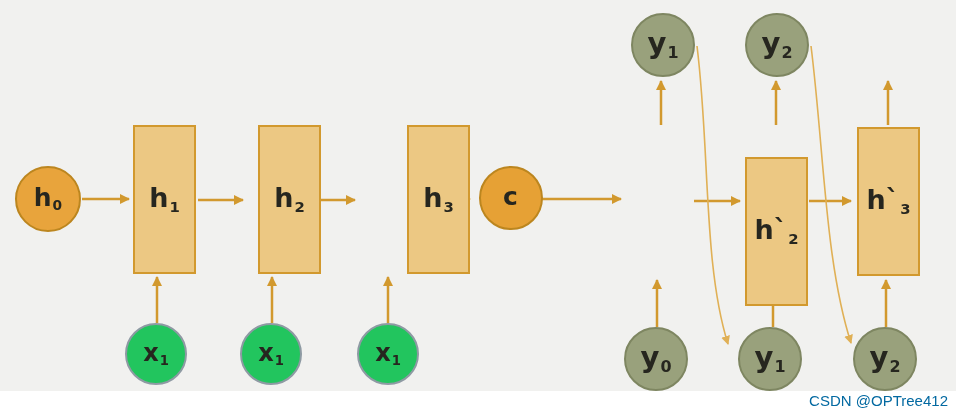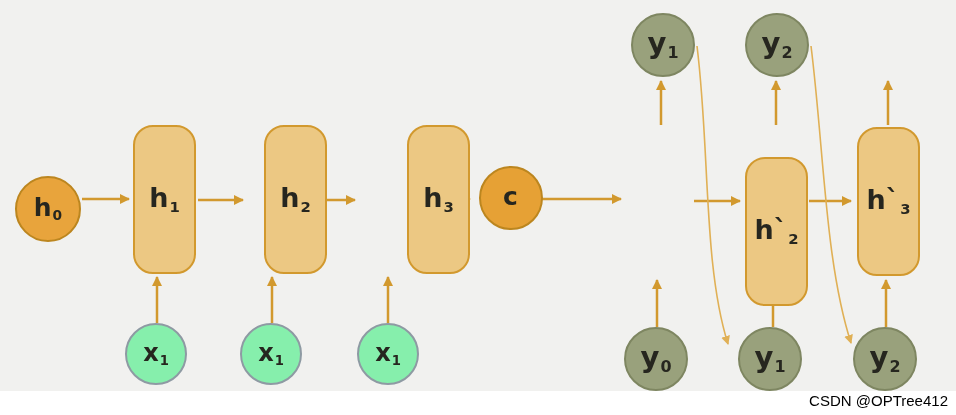--- a/index.html
+++ b/index.html
@@ -20,21 +20,20 @@
   #connector-layer {
     position: absolute; left: 0; top: 0;
     width: 956px; height: 415px;
   }
 
   .node {
     position: absolute;
     display: flex; align-items: center; justify-content: center;
     color: #26261f;
     font-weight: 700;
-    border-radius: 20px;
   }
   .lbl { white-space: nowrap; line-height: 1; }
   .lbl sub { font-size: 0.55em; vertical-align: -0.3em; margin-left: 1px; font-weight: 700; }
 
   .cell {
     width: 63px; height: 149px;
     background: #ecc883;
     border: 2px solid #d2992e;
     font-size: 27px;
   }
@@ -46,38 +45,38 @@
     font-size: 25px;
   }
   .ctx-circle {
     width: 64px; height: 64px;
     background: #e6a135;
     border: 2px solid #bc861f;
     font-size: 25px;
   }
   .input-circle {
     width: 62px; height: 62px;
-    background: #86efac;
+    background: #22c55e;
     border: 2px solid #8e9aa3;
     font-size: 24px;
   }
   .output-circle {
     width: 64px; height: 64px;
     background: #99a17c;
     border: 2px solid #7e8661;
     font-size: 29px;
   }
 
   #watermark {
     position: absolute;
     top: 391px; right: 8px;
     height: 20px; line-height: 20px;
     font-family: "Liberation Sans", sans-serif;
     font-size: 15px;
-    color: #000000;
+    color: #0369a1;
   }
 </style>
 </head>
 <body>
 
 <div id="canvas">
   <div id="diagram-bg"></div>
 
   <svg id="connector-layer" viewBox="0 0 956 415" xmlns="http://www.w3.org/2000/svg">
     <defs>
@@ -106,28 +105,28 @@
     <path d="M886 327 V280" stroke="#d2992e" stroke-width="2.5" fill="none" marker-end="url(#ah)"></path>
 
     <path d="M661 125 V81" stroke="#d2992e" stroke-width="2.5" fill="none" marker-end="url(#ah)"></path>
     <path d="M776 125 V81" stroke="#d2992e" stroke-width="2.5" fill="none" marker-end="url(#ah)"></path>
     <path d="M888 125 V81" stroke="#d2992e" stroke-width="2.5" fill="none" marker-end="url(#ah)"></path>
 
     <path d="M697 46 C710 150 703 265 728 344" stroke="#e0b055" stroke-width="1.6" fill="none" marker-end="url(#ah-light)"></path>
     <path d="M811 46 C824 150 825 262 851 343" stroke="#e0b055" stroke-width="1.6" fill="none" marker-end="url(#ah-light)"></path>
   </svg>
 
-  <div class="node circle state-circle" style="left:15px; top:176px;">
+  <div class="node circle state-circle" style="left:15px; top:166px;">
     <span class="lbl"><span>h</span><sub>0</sub></span>
   </div>
 
   <div class="node cell" style="left:133px; top:125px;">
     <span class="lbl"><span>h</span><sub>1</sub></span>
   </div>
-  <div class="node cell" style="left:264px; top:125px;">
+  <div class="node cell" style="left:258px; top:125px;">
     <span class="lbl"><span>h</span><sub>2</sub></span>
   </div>
   <div class="node cell" style="left:359px; top:125px;margin-left:48px;">
     <span class="lbl"><span>h</span><sub>3</sub></span>
   </div>
 
   <div class="node circle input-circle" style="left:125px; top:323px;">
     <span class="lbl"><span>x</span><sub>1</sub></span>
   </div>
   <div class="node circle input-circle" style="left:240px; top:323px;">

